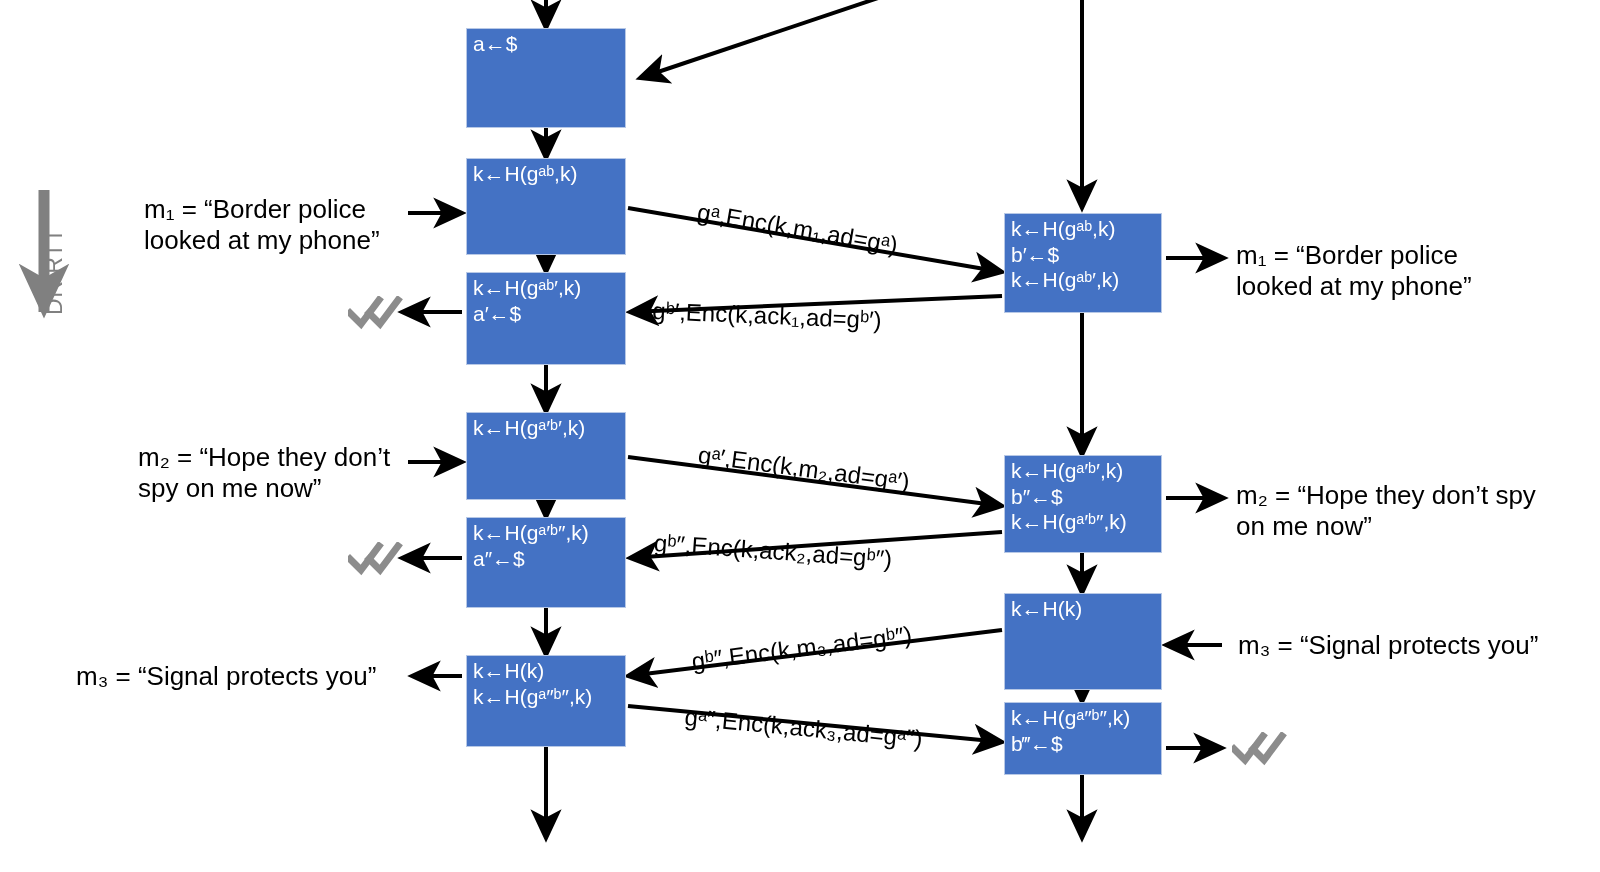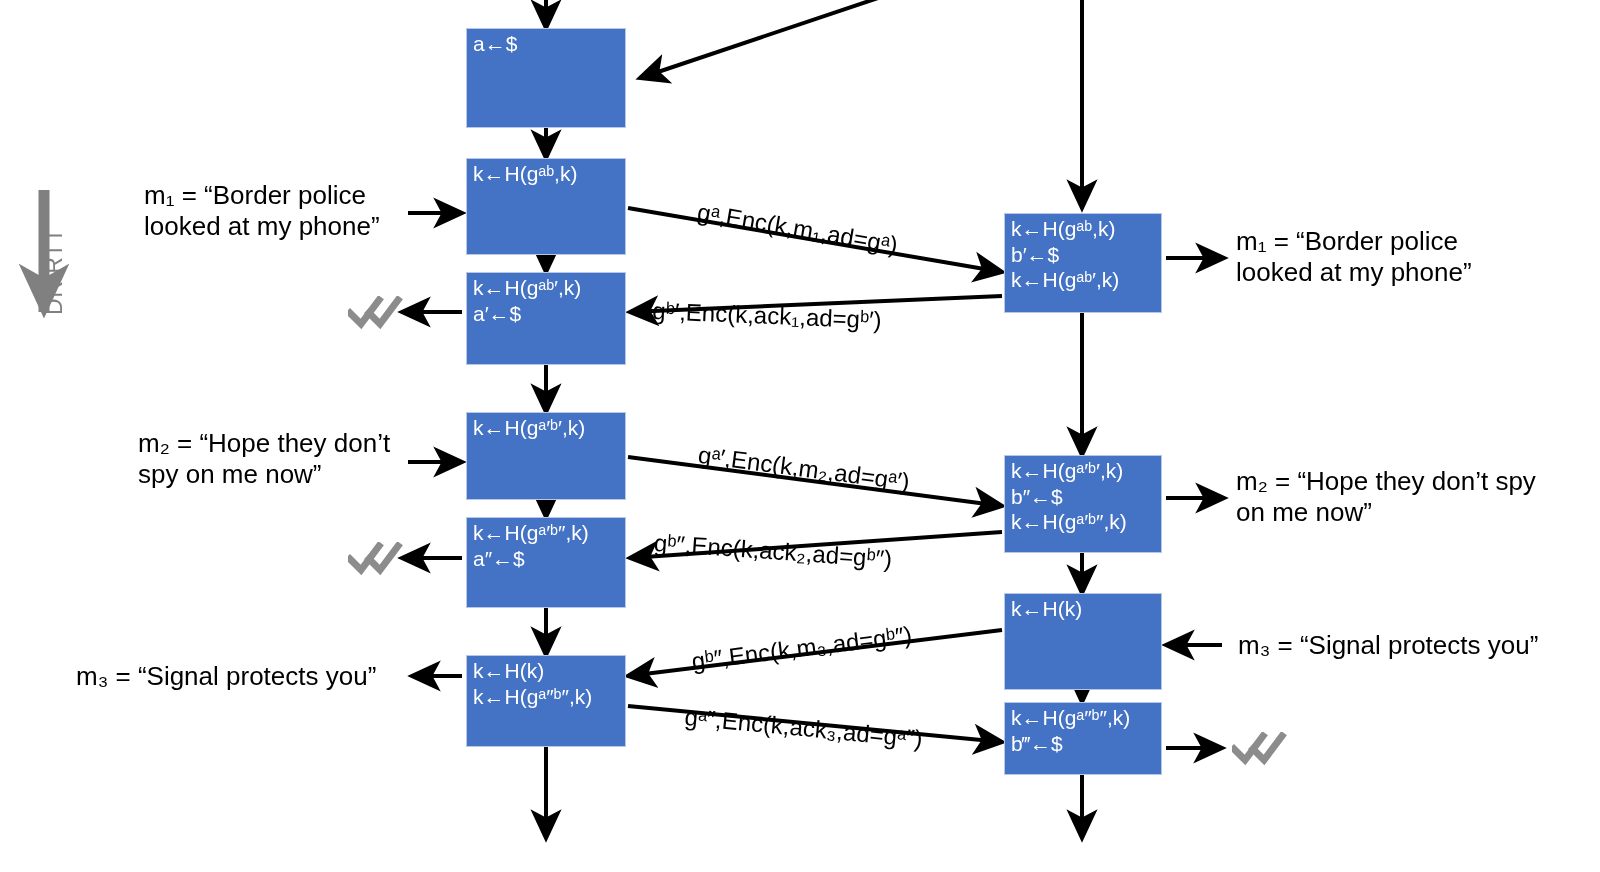--- a/index.html
+++ b/index.html
@@ -28,21 +28,21 @@
   .box .ln{display:block;}
 
   
   .txt{
     position:absolute;
     font-size:26px;
     line-height:1.18;
     color:#000;
     white-space:nowrap;
   }
-  .txt.two{white-space:normal;}
+  .txt.two{white-space:normal;margin-top:14px;}
 
   
   .wlab{
     position:absolute;
     font-size:24px;
     color:#000;
     white-space:nowrap;
     transform-origin:0 0;
   }
 

